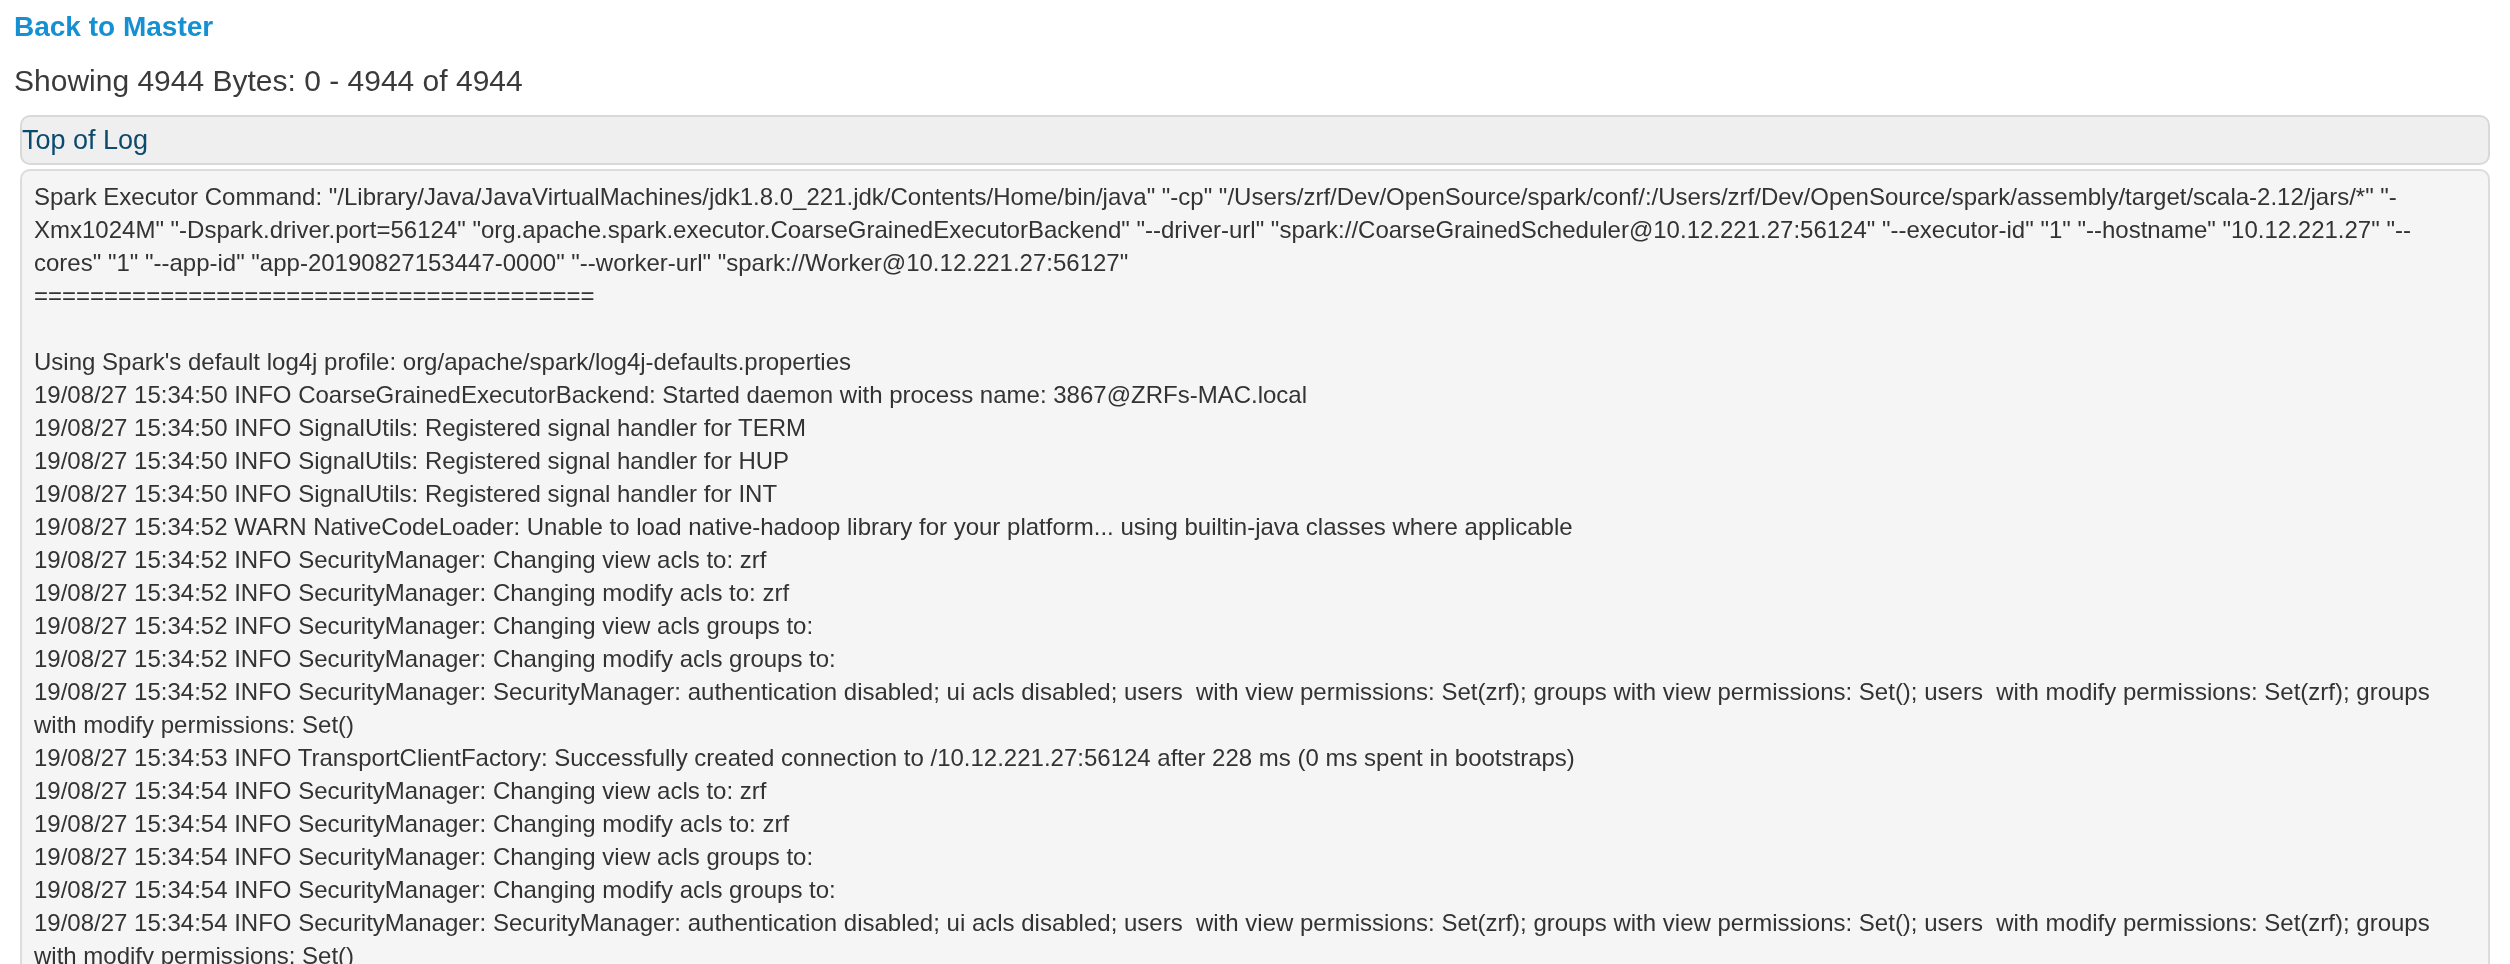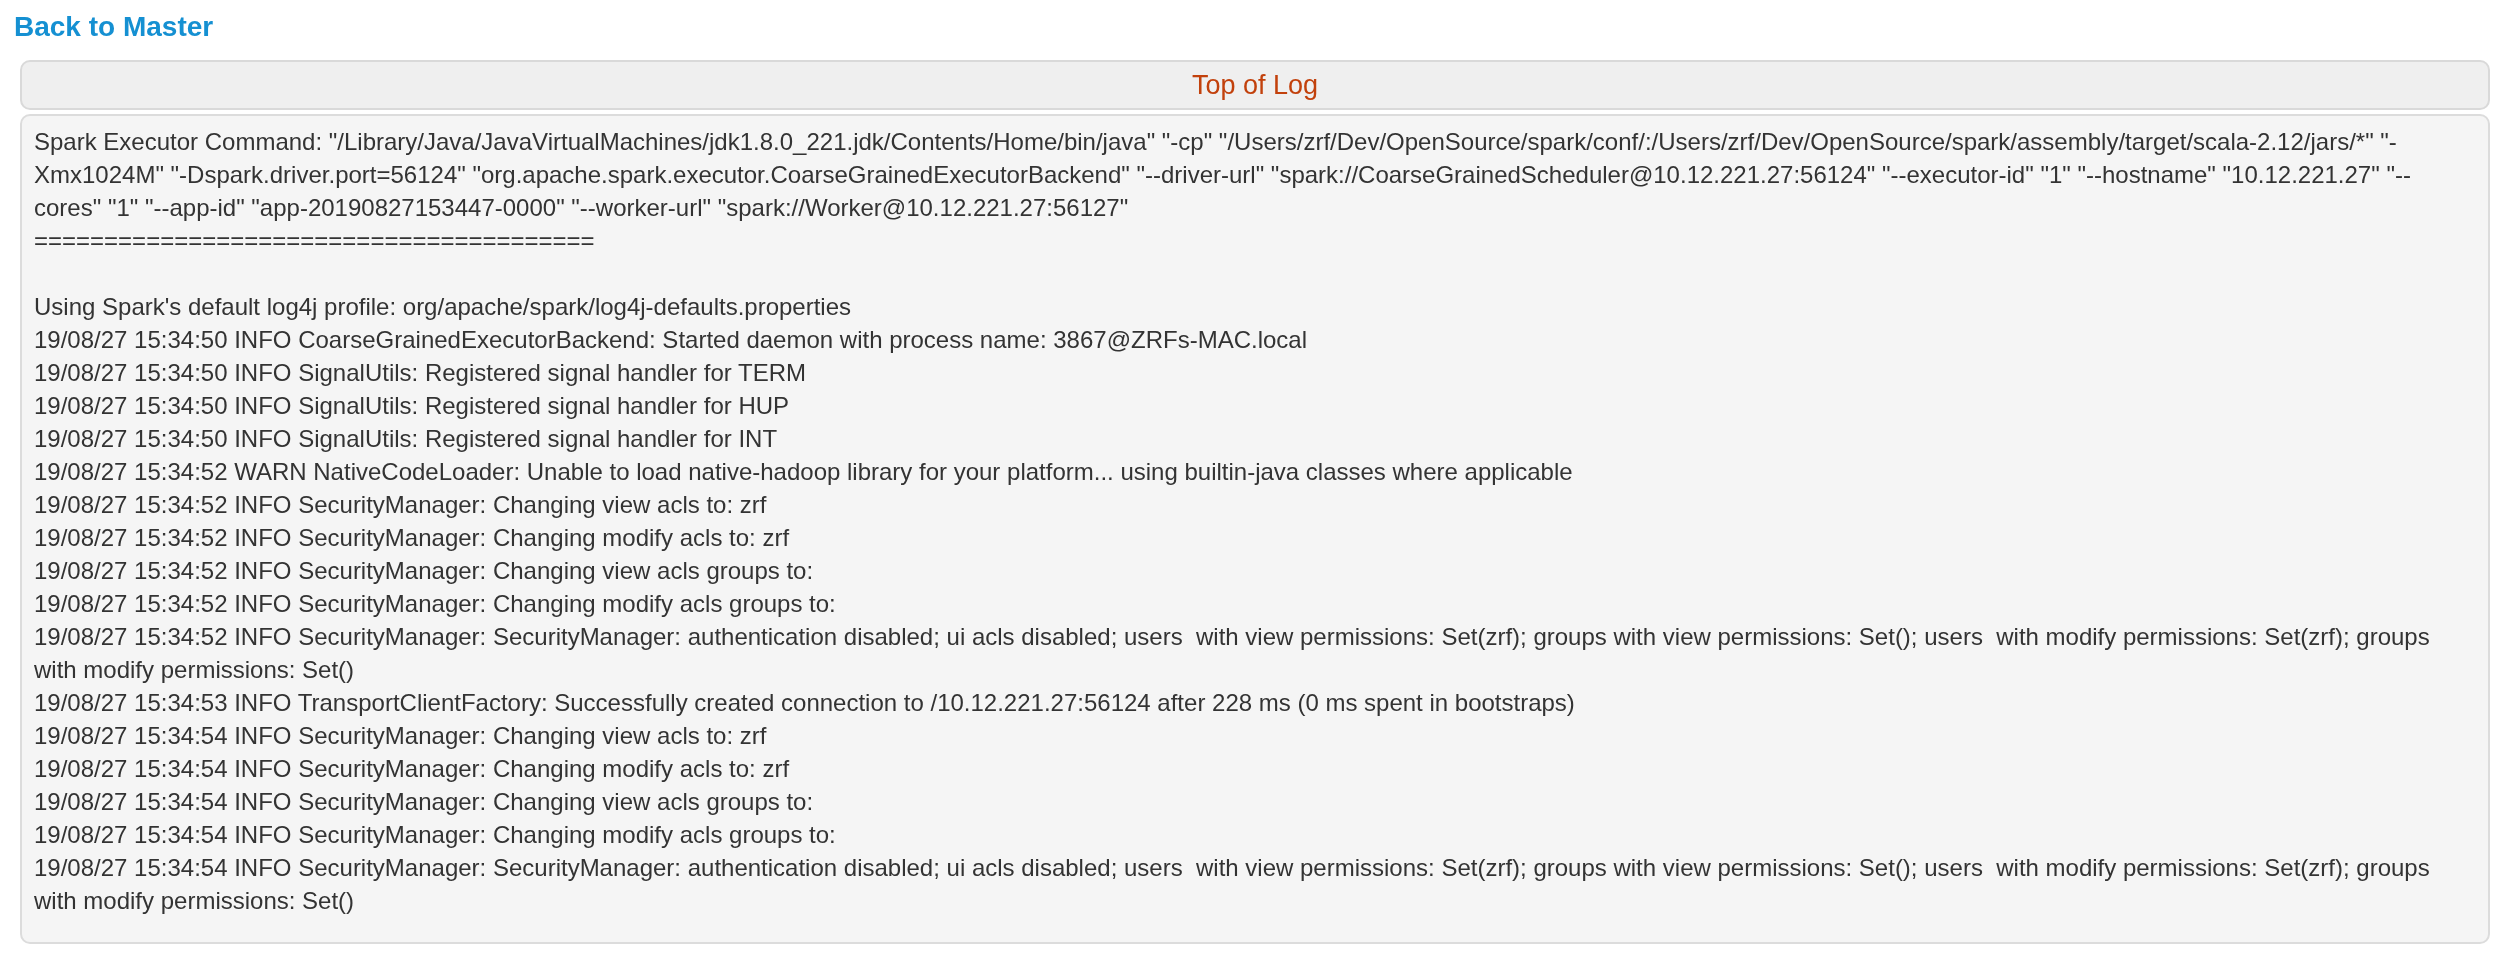--- a/index.html
+++ b/index.html
@@ -33,22 +33,22 @@
     color: #3a3a3a;
   }
   .log-header {
     margin-top: 16px;
     height: 50px;
     background: #efefef;
     border: 2px solid #d9d9d9;
     border-radius: 10px;
     display: flex;
     align-items: center;
-    justify-content: center;
-    color: #c2410c;
+    justify-content: flex-start;
+    color: #0c4a6e;
     font-size: 27px;
   }
   .log-box {
     margin-top: 4px;
     background: #f5f5f5;
     border: 2px solid #dcdcdc;
     border-radius: 10px;
     padding: 9px 12px;
     min-height: 830px;
   }
@@ -62,20 +62,21 @@
     word-wrap: break-word;
   }
 </style>
 </head>
 <body>
 
 <div class="page">
 
   <a class="back-link" href="#">Back to Master</a>
 
+  <h4 class="byte-range">Showing 4944 Bytes: 0 - 4944 of 4944</h4>
 
   <div class="log-header">
     <span>Top of Log</span>
   </div>
 
   <div class="log-box">
     <pre class="log-text">Spark Executor Command: "/Library/Java/JavaVirtualMachines/jdk1.8.0_221.jdk/Contents/Home/bin/java" "-cp" "/Users/zrf/Dev/OpenSource/spark/conf/:/Users/zrf/Dev/OpenSource/spark/assembly/target/scala-2.12/jars/*" "-Xmx1024M" "-Dspark.driver.port=56124" "org.apache.spark.executor.CoarseGrainedExecutorBackend" "--driver-url" "spark://CoarseGrainedScheduler@10.12.221.27:56124" "--executor-id" "1" "--hostname" "10.12.221.27" "--cores" "1" "--app-id" "app-20190827153447-0000" "--worker-url" "spark://Worker@10.12.221.27:56127"
 ========================================
 
 Using Spark's default log4j profile: org/apache/spark/log4j-defaults.properties

